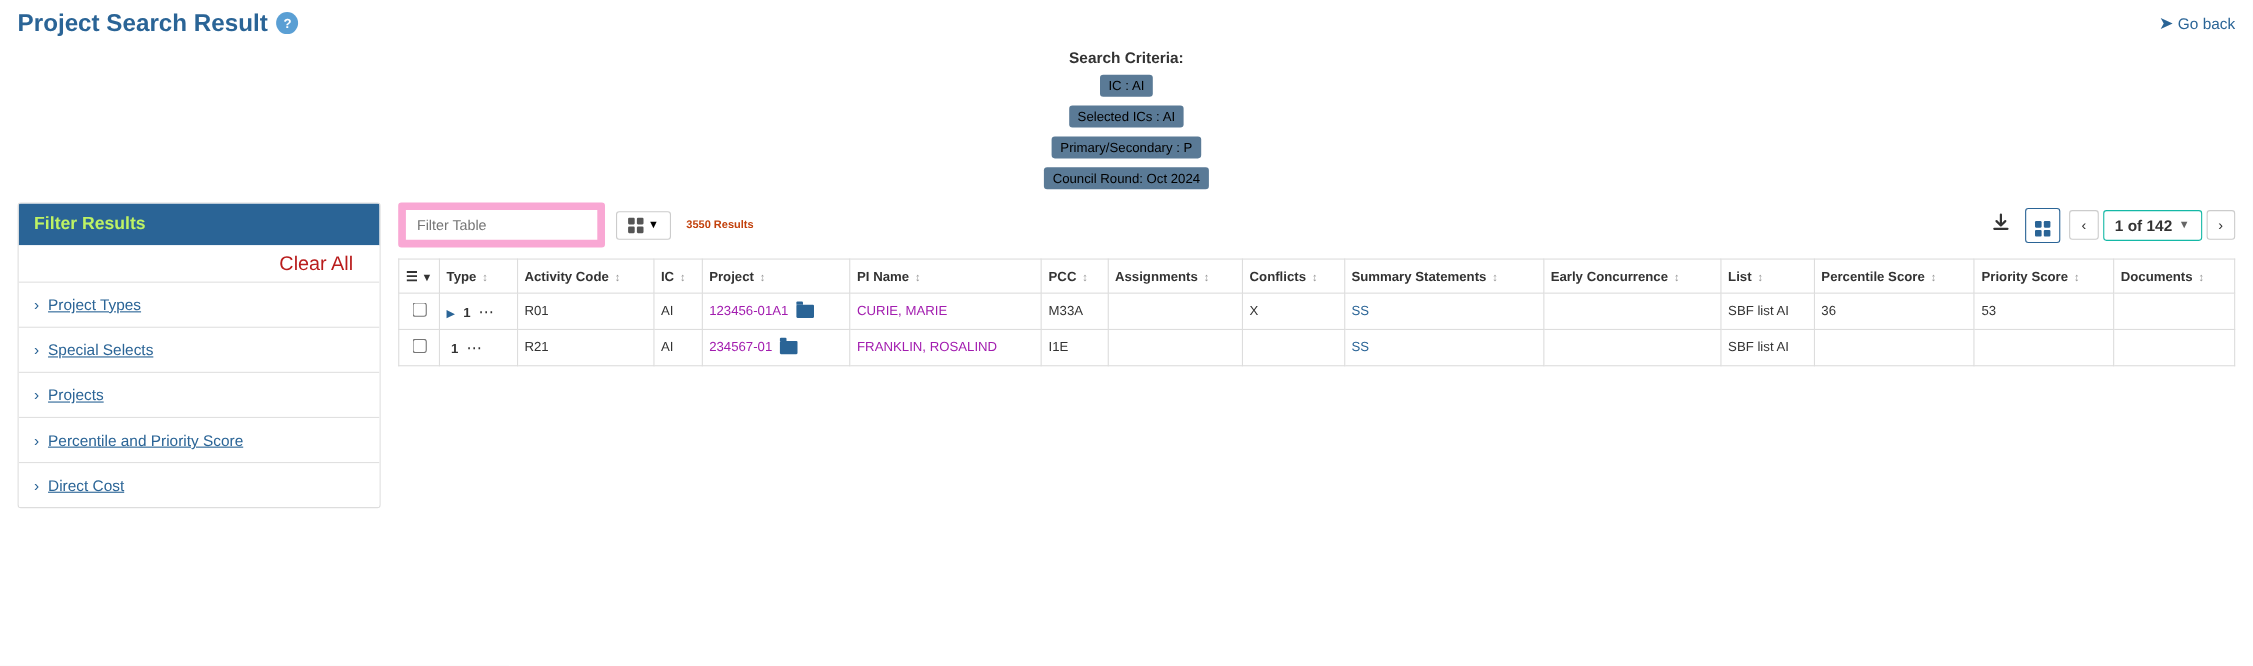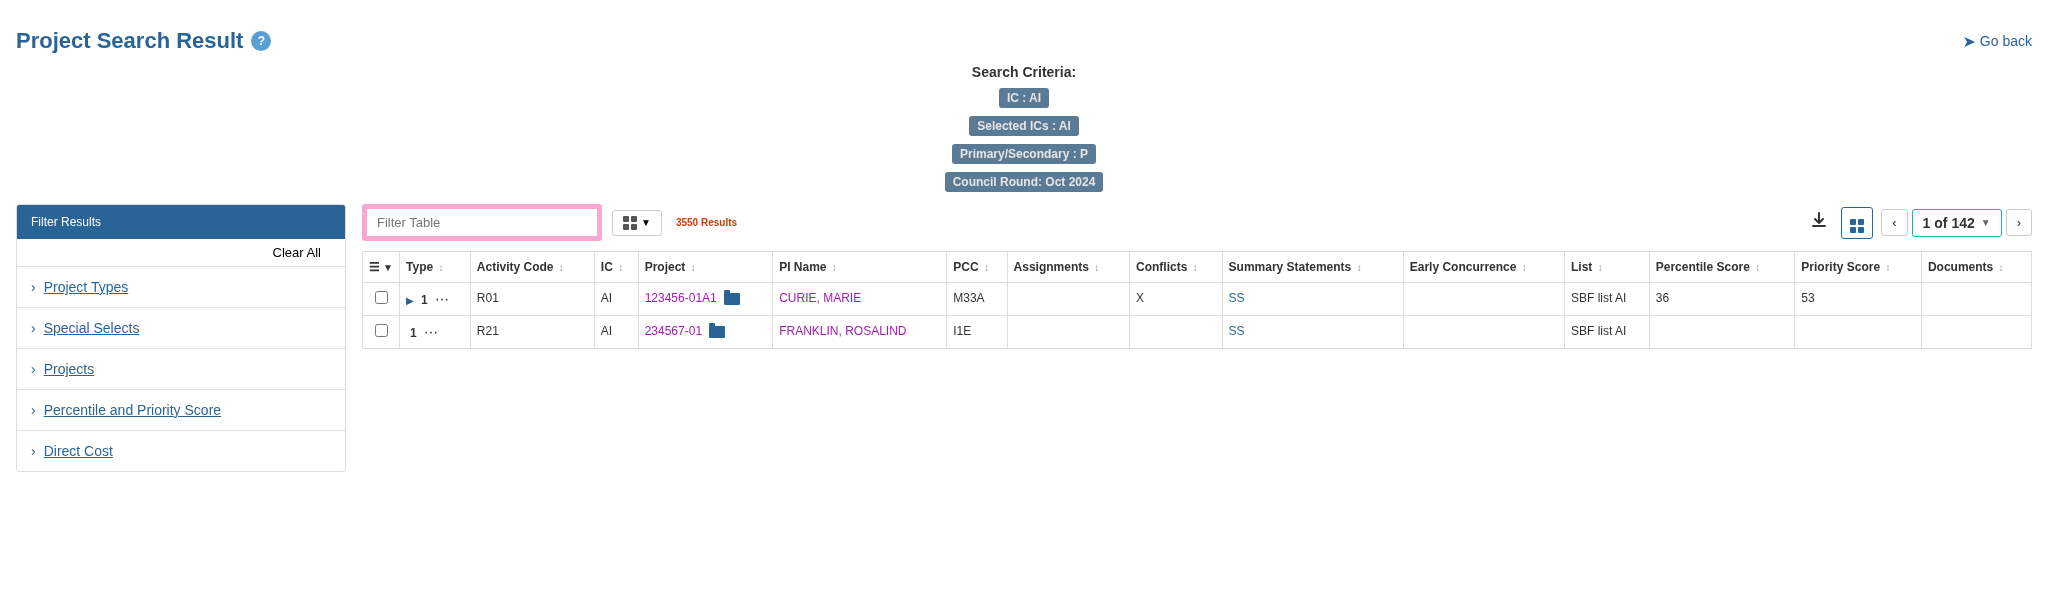--- a/index.html
+++ b/index.html
@@ -1,50 +1,50 @@
 <!DOCTYPE html>
 <html><head>
   <meta charset="utf-8">
   <style>
     * { box-sizing: border-box; margin: 0; padding: 0; }
     body { font-family: Arial, sans-serif; font-size: 13px; background: #f8f9fa; color: #333; }
 
-    .page-wrapper { padding: 28px 16px; background: #fff; min-height: 605px; }
+    .page-wrapper { padding: 8px 16px; background: #fff; min-height: 605px; }
 
     
     .page-header { display: flex; justify-content: space-between; align-items: center; margin-bottom: 10px; }
     .page-title { font-size: 22px; font-weight: bold; color: #2a6496; display: flex; align-items: center; gap: 8px; }
     .help-icon { display: inline-flex; align-items: center; justify-content: center; width: 20px; height: 20px; border-radius: 50%; background: #5a9fd4; color: #fff; font-size: 12px; font-weight: bold; cursor: pointer; }
     .go-back { color: #2a6496; text-decoration: none; display: flex; align-items: center; gap: 4px; font-size: 14px; }
     .go-back-icon { color: #2a6496; font-size: 16px; }
 
     
     .search-criteria { display: flex; align-items: center; gap: 8px; margin-bottom: 12px; flex-wrap: wrap; flex-direction: column; }
     .search-criteria-label { font-weight: bold; font-size: 14px; }
-    .criteria-badge { background: #5a7a96; color: #e5e5e5; padding: 3px 8px; border-radius: 3px; font-size: 12px; font-weight: bold; text-align: center; }
+    .criteria-badge { background: #5a7a96; color: #000000; padding: 3px 8px; border-radius: 3px; font-size: 12px; font-weight: normal; text-align: center; }
 
     
     .main-layout { display: flex; gap: 0; }
 
     
     .sidebar { width: 330px; min-width: 330px; border: 1px solid #ddd; border-radius: 3px; overflow: hidden; }
-    .sidebar-header { background: #2a6496; color: #ffffff; padding: 10px 14px; font-size: 12px; font-weight: normal; }
+    .sidebar-header { background: #2a6496; color: #bef264; padding: 10px 14px; font-size: 16px; font-weight: bold; }
     .sidebar-body { background: #fff; }
     .sidebar-clear { text-align: right; padding: 6px 12px; }
-    .sidebar-clear a { color: #000000; text-decoration: none; font-size: 13px; }
+    .sidebar-clear a { color: #b91c1c; text-decoration: none; font-size: 18px; }
     .sidebar-item { border-top: 1px solid #e0e0e0; padding: 12px 14px; display: flex; align-items: center; gap: 8px; cursor: pointer; }
     .sidebar-chevron { color: #2a6496; font-size: 14px; }
     .sidebar-item-label { color: #2a6496; font-size: 14px; text-decoration: underline; }
 
     
     .content-area { flex: 1; padding-left: 16px; }
 
     
     .toolbar { display: flex; align-items: center; gap: 10px; margin-bottom: 10px; }
-    .filter-input { border: 5px solid #f9a8d4; border-radius: 3px; padding: 6px 10px; font-size: 13px; color: #999; width: 240px; }
+    .filter-input { border: 7px solid #f9a8d4; border-radius: 3px; padding: 6px 10px; font-size: 13px; color: #999; width: 188px; }
     .columns-btn { border: 1px solid #ccc; border-radius: 3px; padding: 5px 10px; background: #fff; cursor: pointer; display: flex; align-items: center; gap: 4px; font-size: 13px; }
     .results-count { font-size: 10px; font-weight: bold; color: #c2410c; margin-left: 4px; }
     .toolbar-right { margin-left: auto; display: flex; align-items: center; gap: 8px; }
     .download-btn { background: none; border: none; cursor: pointer; font-size: 18px; color: #333; padding: 4px; }
     .grid-btn { border: 1px solid #2a6496; border-radius: 3px; padding: 5px 8px; background: #fff; cursor: pointer; color: #2a6496; }
     .pagination { display: flex; align-items: center; gap: 4px; }
     .page-nav-btn { border: 1px solid #ccc; border-radius: 3px; padding: 5px 10px; background: #fff; cursor: pointer; color: #333; font-size: 13px; }
     .page-info { display: flex; align-items: center; gap: 6px; font-size: 14px; font-weight: bold; border: 1px solid #14b8a6; border-radius: 3px; padding: 5px 10px; background: #fff; }
     .page-dropdown-icon { font-size: 10px; color: #666; cursor: pointer; }
 

